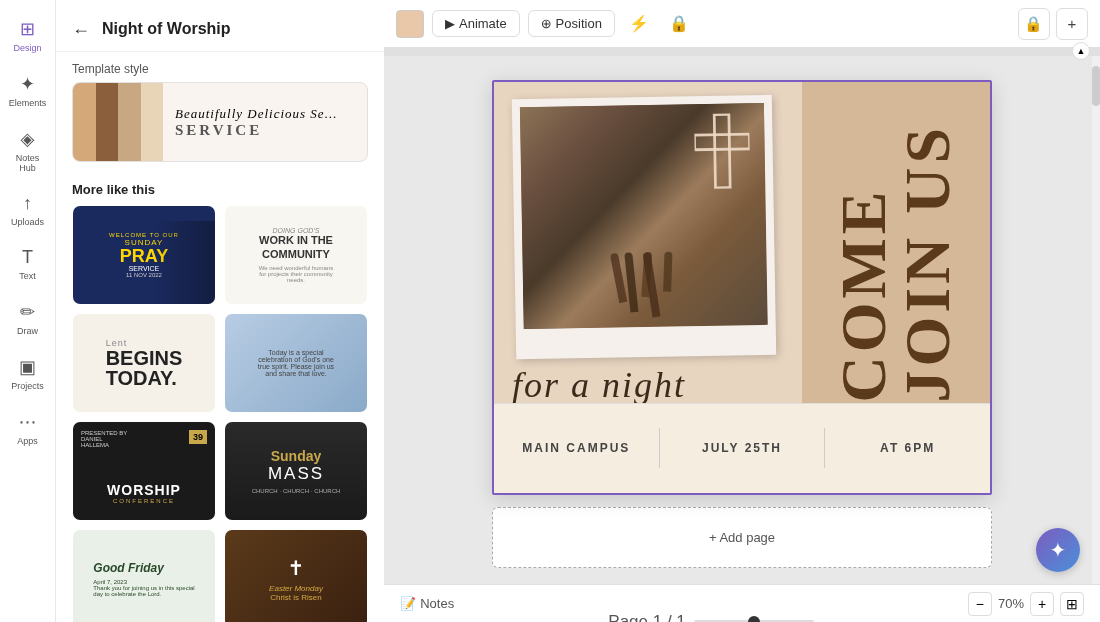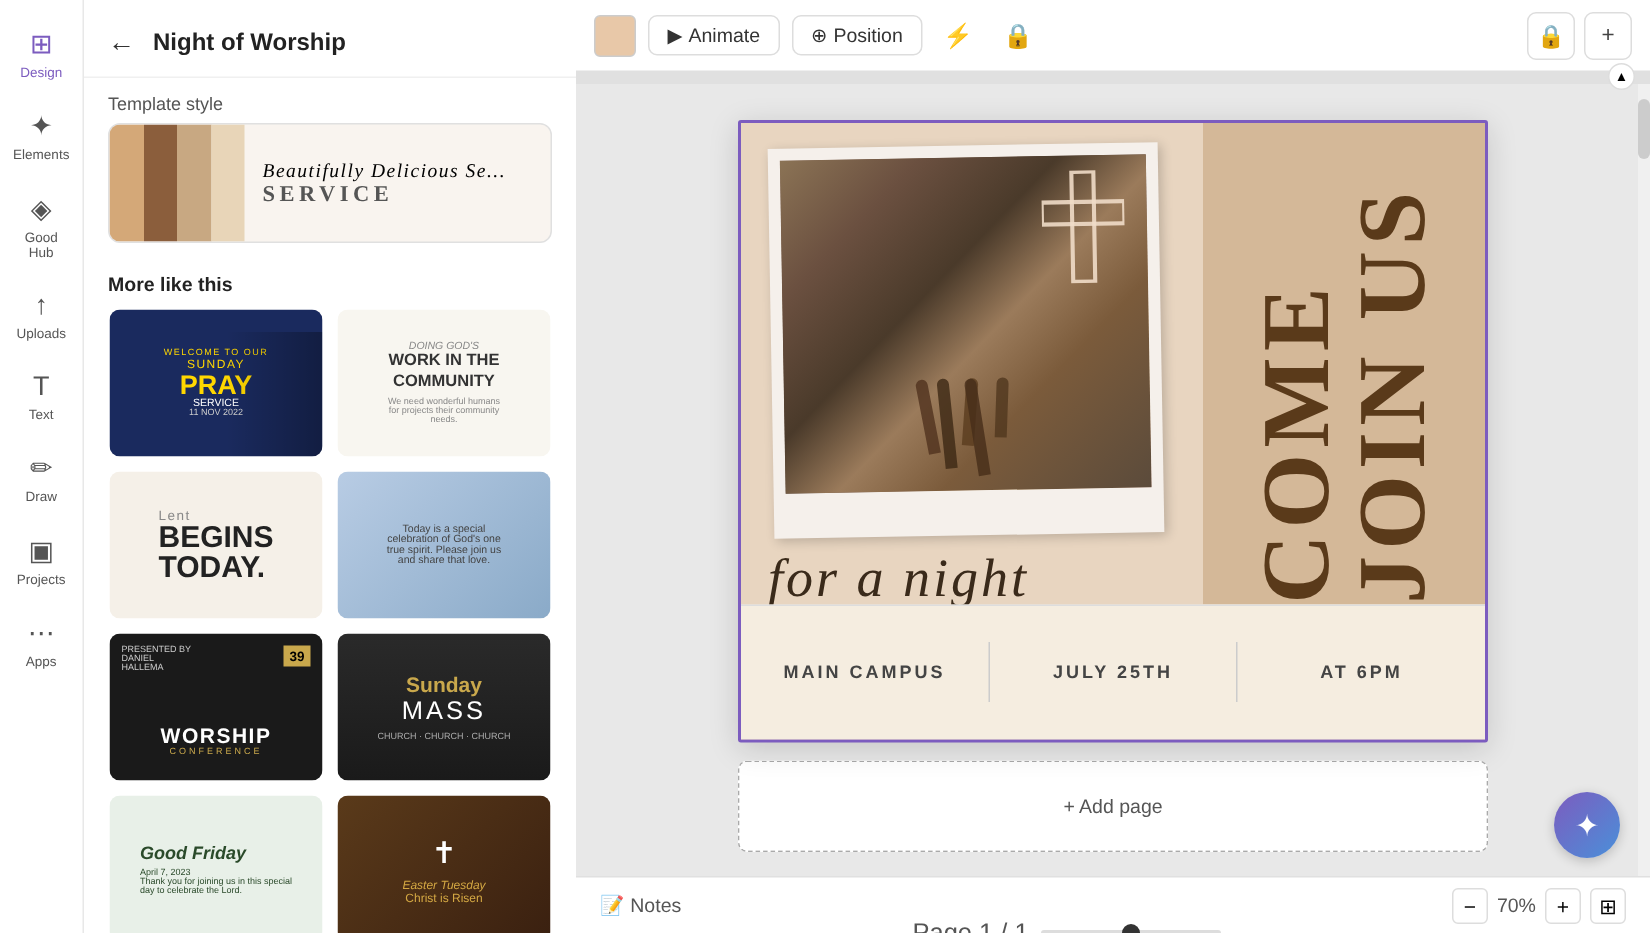--- a/index.html
+++ b/index.html
@@ -506,21 +506,21 @@
   <div class="strip-item active">
     <span class="strip-icon">⊞</span>
     <span class="strip-label">Design</span>
   </div>
   <div class="strip-item">
     <span class="strip-icon">✦</span>
     <span class="strip-label">Elements</span>
   </div>
   <div class="strip-item">
     <span class="strip-icon">◈</span>
-    <span class="strip-label">Good Hub</span>
+    <span class="strip-label">Notes Hub</span>
   </div>
   <div class="strip-item">
     <span class="strip-icon">↑</span>
     <span class="strip-label">Uploads</span>
   </div>
   <div class="strip-item">
     <span class="strip-icon">T</span>
     <span class="strip-label">Text</span>
   </div>
   <div class="strip-item">
@@ -630,21 +630,21 @@
           <div class="good">Good Friday</div>
           <div style="font-size:6px;color:#2a4a2a;margin-top:4px;">April 7, 2023<br>Thank you for joining us in this special<br>day to celebrate the Lord.</div>
         </div>
       </div>
     </div>
 
     <div class="template-card">
       <div class="tc-bg card-8" style="background:linear-gradient(135deg,#5a3a1a,#3a2010);">
         <div class="card-8-content">
           <div style="font-size:20px;margin-bottom:4px;">✝</div>
-          <div style="font-size:8px;color:#d4a843;font-style:italic;">Easter Tuesday</div>
+          <div style="font-size:8px;color:#d4a843;font-style:italic;">Easter Monday</div>
           <div class="christ" style="font-size:8px;">Christ is Risen</div>
         </div>
       </div>
     </div>
   </div>
 </div>
 
 <div id="main-area">
 
   <div id="toolbar">

